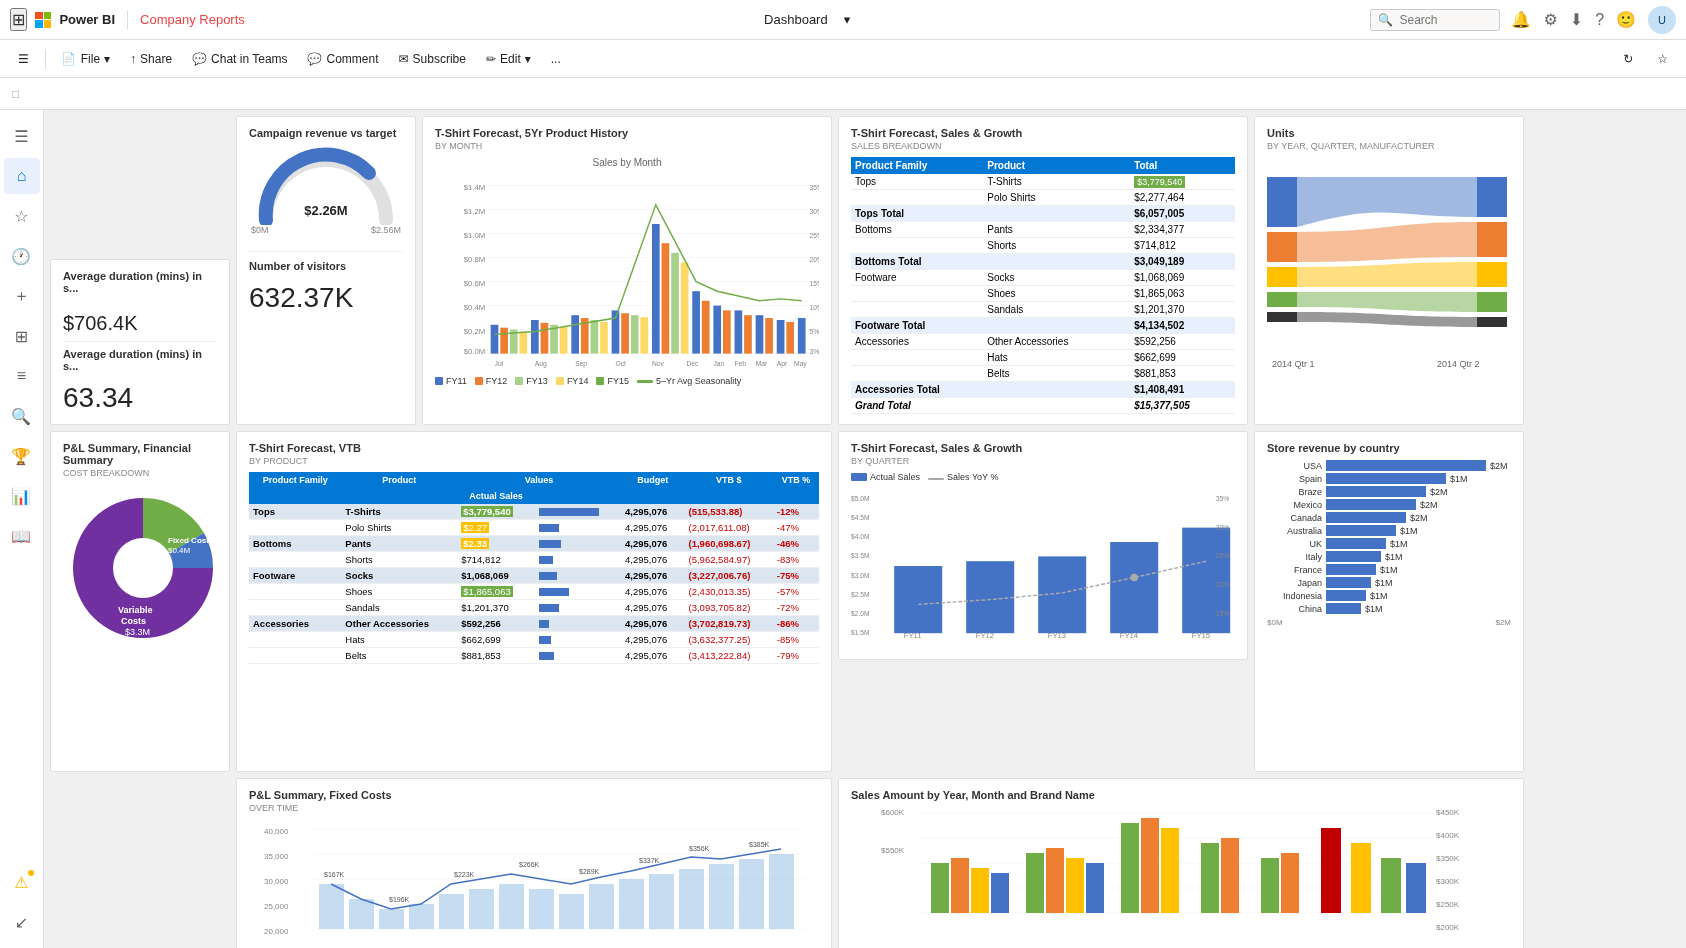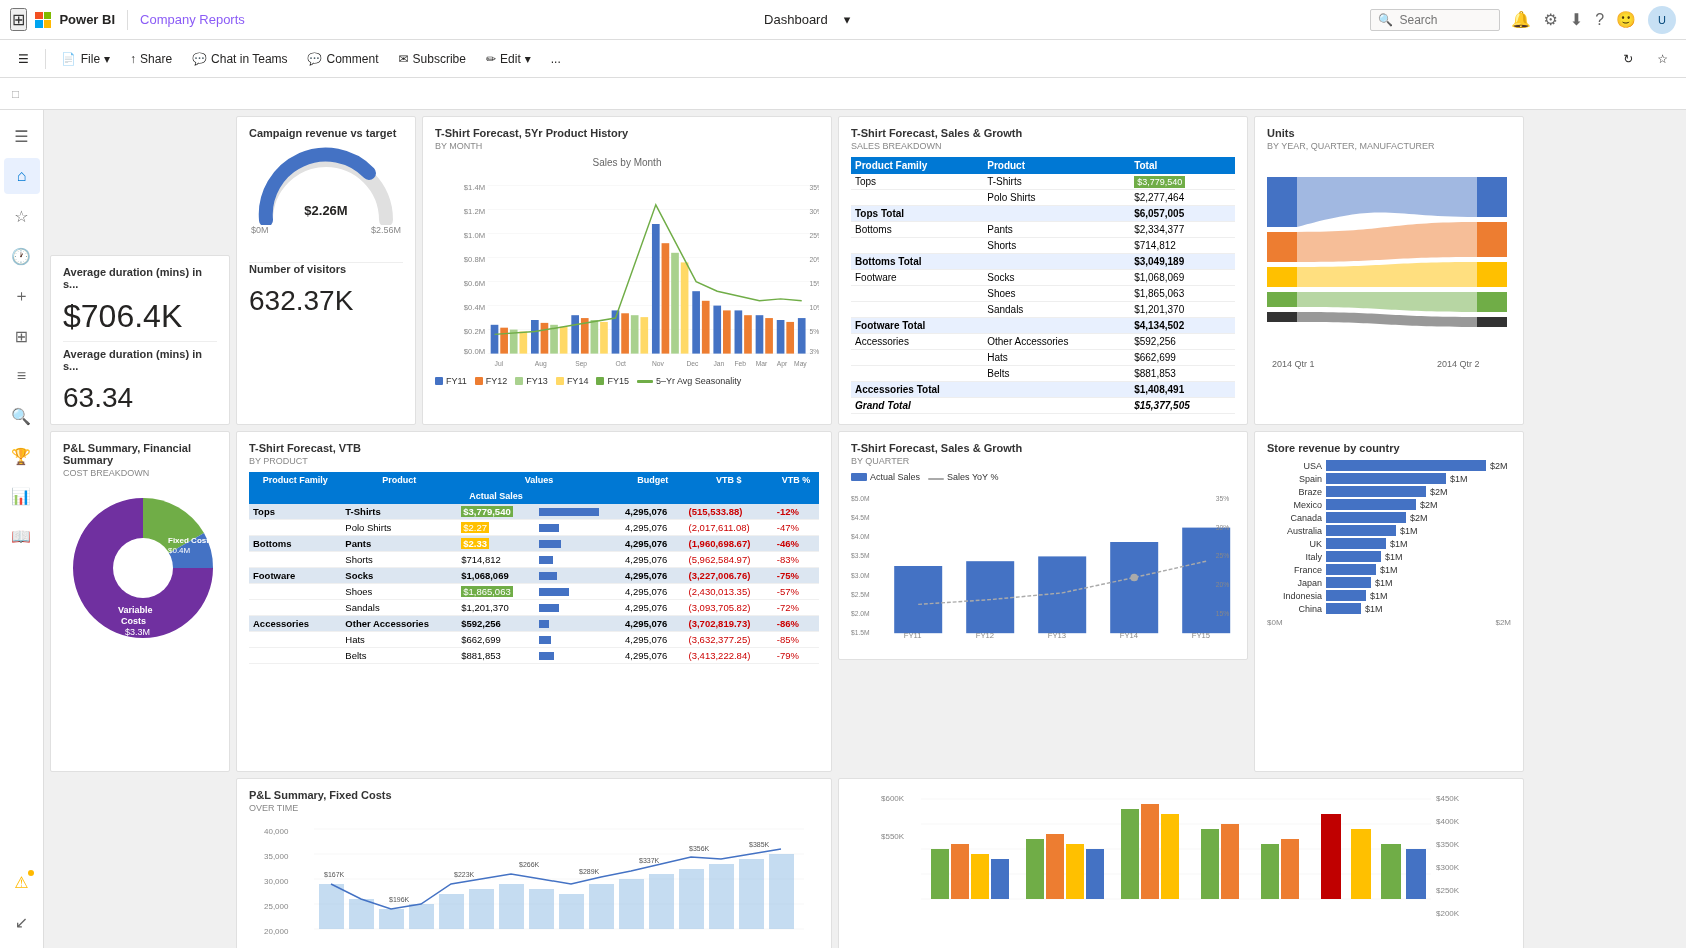--- a/index.html
+++ b/index.html
@@ -17,21 +17,21 @@
     }
     .nav-grid-icon { color: #333; font-size: 16px; cursor: pointer; }
     .ms-logo { display: flex; align-items: center; gap: 4px; }
     .ms-logo-squares { display: grid; grid-template-columns: 1fr 1fr; gap: 1px; width: 16px; height: 16px; }
     .ms-sq-1 { background: #f25022; }
     .ms-sq-2 { background: #7fba00; }
     .ms-sq-3 { background: #00a4ef; }
     .ms-sq-4 { background: #ffb900; }
     .nav-app-name { font-weight: 600; color: #252423; font-size: 13px; }
     .nav-separator { width: 1px; height: 20px; background: #ddd; margin: 0 4px; }
-    .nav-report-name { color: #8b5cf6; font-size: 13px; }
+    .nav-report-name { color: #ef4444; font-size: 13px; }
     .nav-center { flex: 1; display: flex; justify-content: center; }
     .nav-dashboard-btn {
       border: none; background: none; cursor: pointer;
       font-size: 13px; color: #252423; display: flex; align-items: center; gap: 16px;
     }
     .nav-right { display: flex; align-items: center; gap: 12px; }
     .search-box {
       border: 1px solid #ccc; border-radius: 2px;
       padding: 3px 8px; display: flex; align-items: center; gap: 6px;
       background: #faf9f8; width: 130px;
@@ -306,21 +306,21 @@
             <path d="M 15 75 A 60 60 0 0 1 118 28" fill="none" stroke="#4472c4" stroke-width="14" stroke-linecap="round"></path>
 
             <text x="75" y="70" text-anchor="middle" font-size="13" font-weight="600" fill="#252423">$2.26M</text>
           </svg>
           <div class="gauge-range">
             <span>$0M</span>
             <span>$2.56M</span>
           </div>
         </div>
 
-        <div style="margin-top:27px;border-top:1px solid #eee;padding-top:0;">
+        <div style="margin-top:16px;border-top:1px solid #eee;padding-top:8px;">
           <div class="card-title">Number of visitors</div>
           <div class="medium-number">632.37K</div>
         </div>
       </div>
 
       <div class="card" style="grid-row:1/3; grid-column:3;">
         <div class="card-title">T-Shirt Forecast, 5Yr Product History</div>
         <div class="card-subtitle">BY MONTH</div>
         <div style="text-align:center;font-size:10px;color:#666;margin-bottom:4px;">Sales by Month</div>
 
@@ -550,21 +550,21 @@
           <path d="M30,135 C120,135 120,135 210,135 L210,155 C120,155 120,150 30,150 Z" fill="#70ad47" opacity="0.5"></path>
           <path d="M30,155 C120,155 120,160 210,160 L210,170 C120,170 120,165 30,165 Z" fill="#333" opacity="0.5"></path>
 
           <text x="5" y="210" font-size="9" fill="#666">2014 Qtr 1</text>
           <text x="170" y="210" font-size="9" fill="#666">2014 Qtr 2</text>
         </svg>
       </div>
 
       <div class="card" style="grid-row:2; grid-column:1;">
         <div class="card-title">Average duration (mins) in s...</div>
-        <div class="big-number" style="font-size:32px;margin-top:8px;">$706.4K</div>
+        <div class="big-number" style="font-size:20px;margin-top:18px;">$706.4K</div>
         <div style="margin-top:6px;border-top:1px solid #eee;padding-top:6px;">
           <div class="card-title">Average duration (mins) in s...</div>
           <div class="medium-number">63.34</div>
         </div>
       </div>
 
       <div class="card" style="grid-row:3/5; grid-column:1; min-height:240px;">
         <div class="card-title">P&amp;L Summary, Financial Summary</div>
         <div class="card-subtitle">COST BREAKDOWN</div>
         <div style="position:relative;width:160px;height:160px;margin:10px auto 0;">
@@ -886,20 +886,21 @@
           <text x="195" y="58" font-size="7" fill="#555">$223K</text>
           <text x="260" y="48" font-size="7" fill="#555">$266K</text>
           <text x="320" y="55" font-size="7" fill="#555">$289K</text>
           <text x="380" y="44" font-size="7" fill="#555">$337K</text>
           <text x="430" y="32" font-size="7" fill="#555">$356K</text>
           <text x="490" y="28" font-size="7" fill="#555">$385K</text>
         </svg>
       </div>
 
       <div class="card" style="grid-row:5; grid-column:4/6;">
+        <div class="card-title">Sales Amount by Year, Month and Brand Name</div>
         <svg width="100%" height="130" viewBox="0 0 600 130">
 
           <text x="0" y="12" font-size="8" fill="#888">$600K</text>
           <text x="0" y="50" font-size="8" fill="#888">$550K</text>
 
           <text x="555" y="12" font-size="8" fill="#888">$450K</text>
           <text x="555" y="35" font-size="8" fill="#888">$400K</text>
           <text x="555" y="58" font-size="8" fill="#888">$350K</text>
           <text x="555" y="81" font-size="8" fill="#888">$300K</text>
           <text x="555" y="104" font-size="8" fill="#888">$250K</text>

